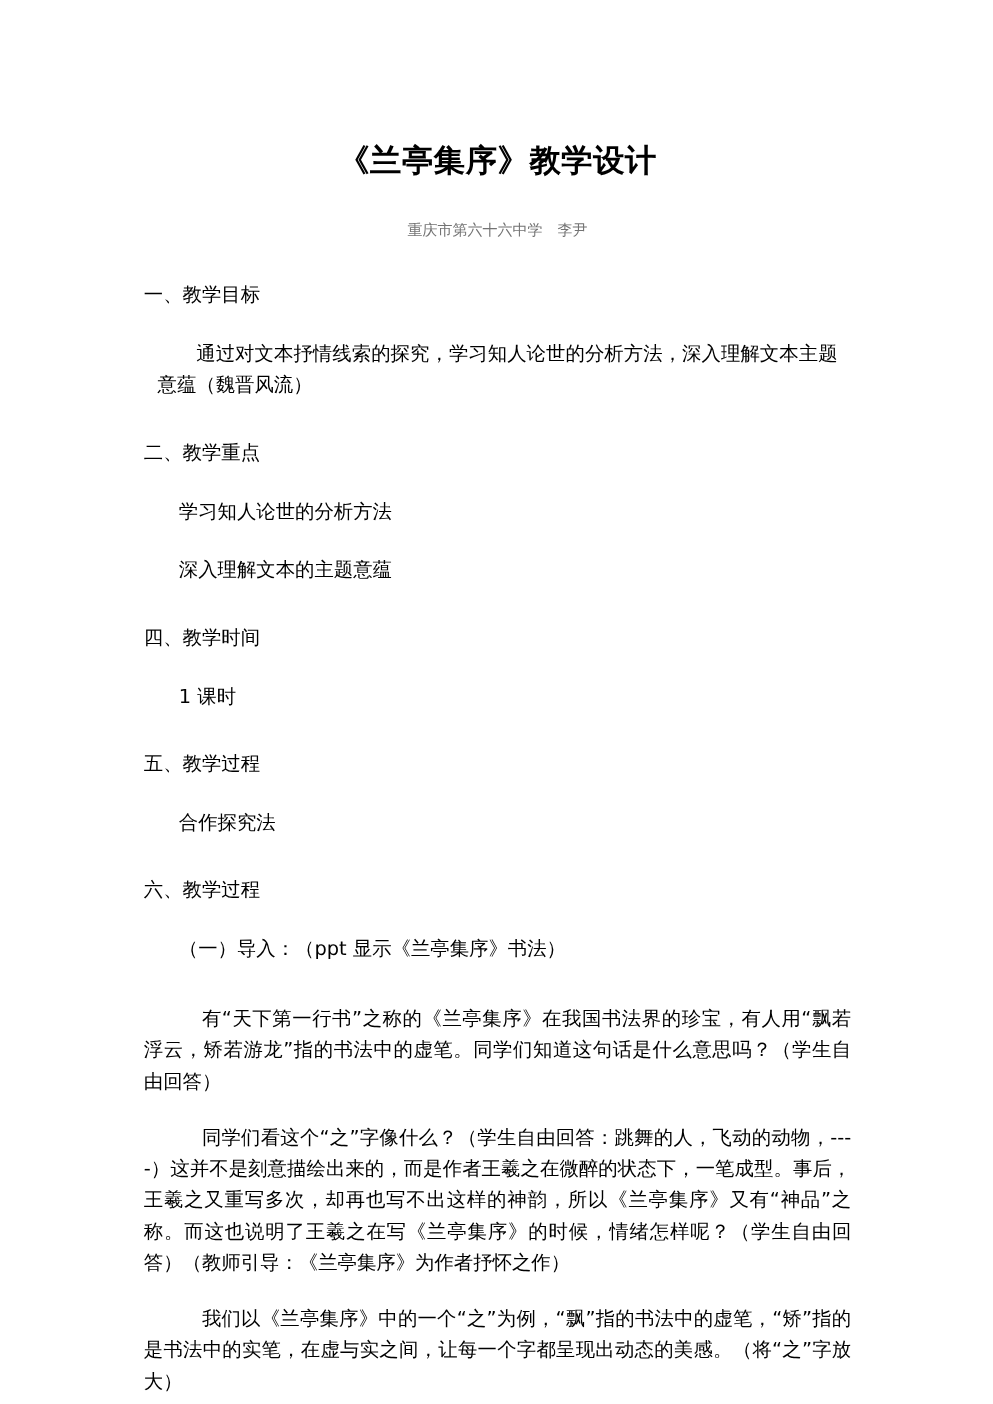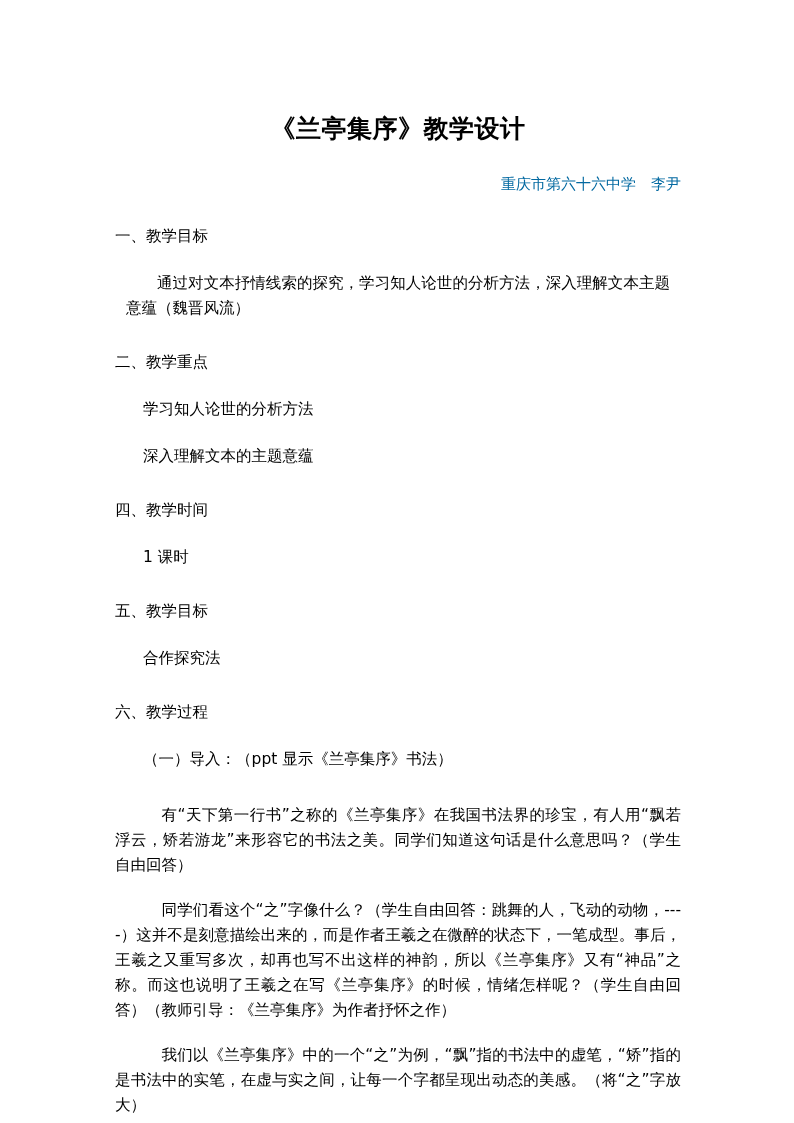--- a/index.html
+++ b/index.html
@@ -39,26 +39,26 @@
     text-align: center;
     margin: 0;
     padding-top: 96px;
     letter-spacing: 0.5px;
     color: #000;
   }
 
   .doc-subtitle {
     font-family: "DejaVu Sans", "Liberation Sans", sans-serif;
     font-weight: normal;
-    font-size: 15px;
+    font-size: 12px;
     line-height: 24px;
-    text-align: right;
+    text-align: center;
     margin: 0;
     padding-top: 26px;
-    color: #0369a1;
+    color: #737373;
   }
 
   .section-heading {
     font-size: 15.5px;
     line-height: 25px;
     margin: 0;
     padding-top: 18px;
     text-indent: 0;
     color: #000;
     white-space: pre-wrap;
@@ -121,28 +121,28 @@
     <p class="body-line">通过对文本抒情线索的探究，学习知人论世的分析方法，深入理解文本主题意蕴（魏晋风流）</p>
 
     <p class="section-heading">二、教学重点</p>
     <p class="body-line indent-1">学习知人论世的分析方法</p>
 
     <p class="body-line indent-1">深入理解文本的主题意蕴</p>
 
     <p class="section-heading">四、教学时间</p>
     <p class="body-line indent-1">1 课时</p>
 
-    <p class="section-heading">五、教学目标</p>
+    <p class="section-heading">五、教学过程</p>
     <p class="body-line indent-1">合作探究法</p>
 
     <p class="section-heading">六、教学过程</p>
 
     <p class="body-line indent-1">（一）导入：（ppt 显示《兰亭集序》书法）</p>
 
-    <p class="para-block gap-large">有“天下第一行书”之称的《兰亭集序》在我国书法界的珍宝，有人用“飘若浮云，矫若游龙”来形容它的书法之美。同学们知道这句话是什么意思吗？（学生自由回答）</p>
+    <p class="para-block gap-large">有“天下第一行书”之称的《兰亭集序》在我国书法界的珍宝，有人用“飘若浮云，矫若游龙”指的书法中的虚笔。同学们知道这句话是什么意思吗？（学生自由回答）</p>
 
     <p class="para-block gap-large">同学们看这个“之”字像什么？（学生自由回答：跳舞的人，飞动的动物，----）这并不是刻意描绘出来的，而是作者王羲之在微醉的状态下，一笔成型。事后，王羲之又重写多次，却再也写不出这样的神韵，所以《兰亭集序》又有“神品”之称。而这也说明了王羲之在写《兰亭集序》的时候，情绪怎样呢？（学生自由回答）（教师引导：《兰亭集序》为作者抒怀之作）</p>
 
     <p class="para-block gap-large">我们以《兰亭集序》中的一个“之”为例，“飘”指的书法中的虚笔，“矫”指的是书法中的实笔，在虚与实之间，让每一个字都呈现出动态的美感。（将“之”字放大）</p>
 
 
     <p class="body-line indent-3 tight">探究文本的抒情线索，</p>
 
   </div>
 </div>

